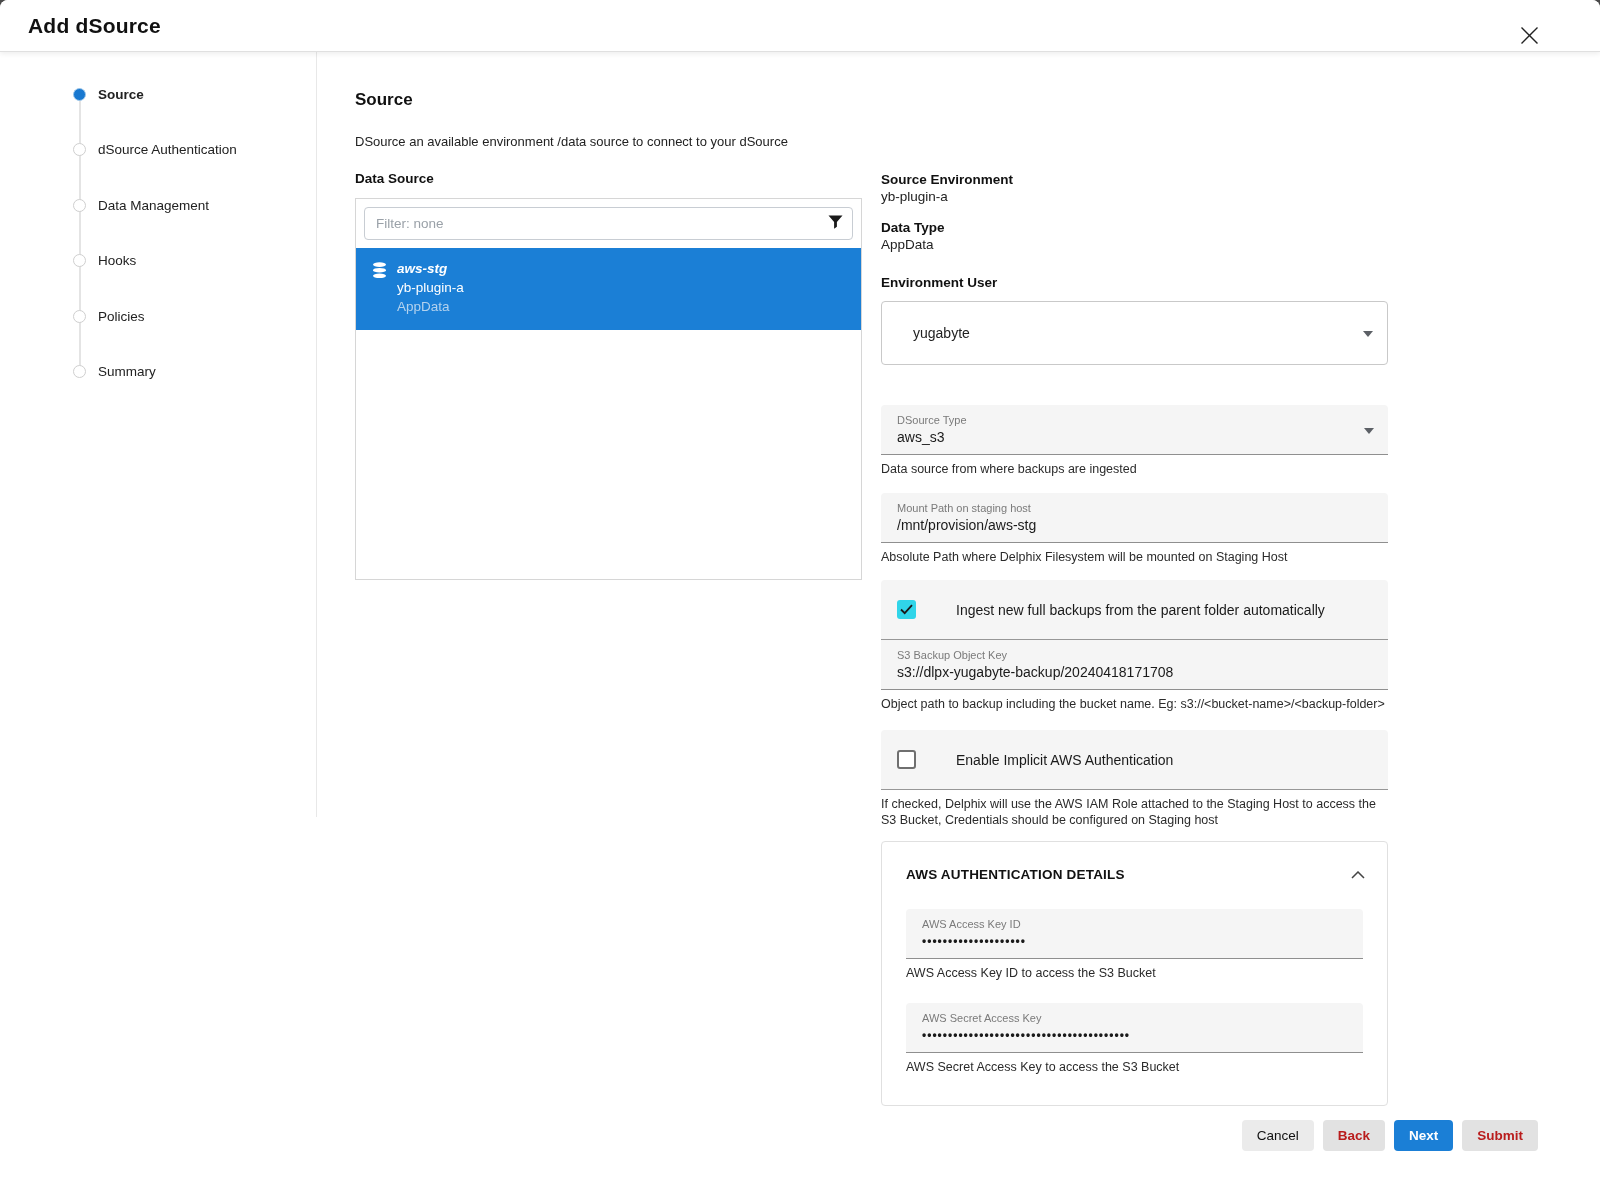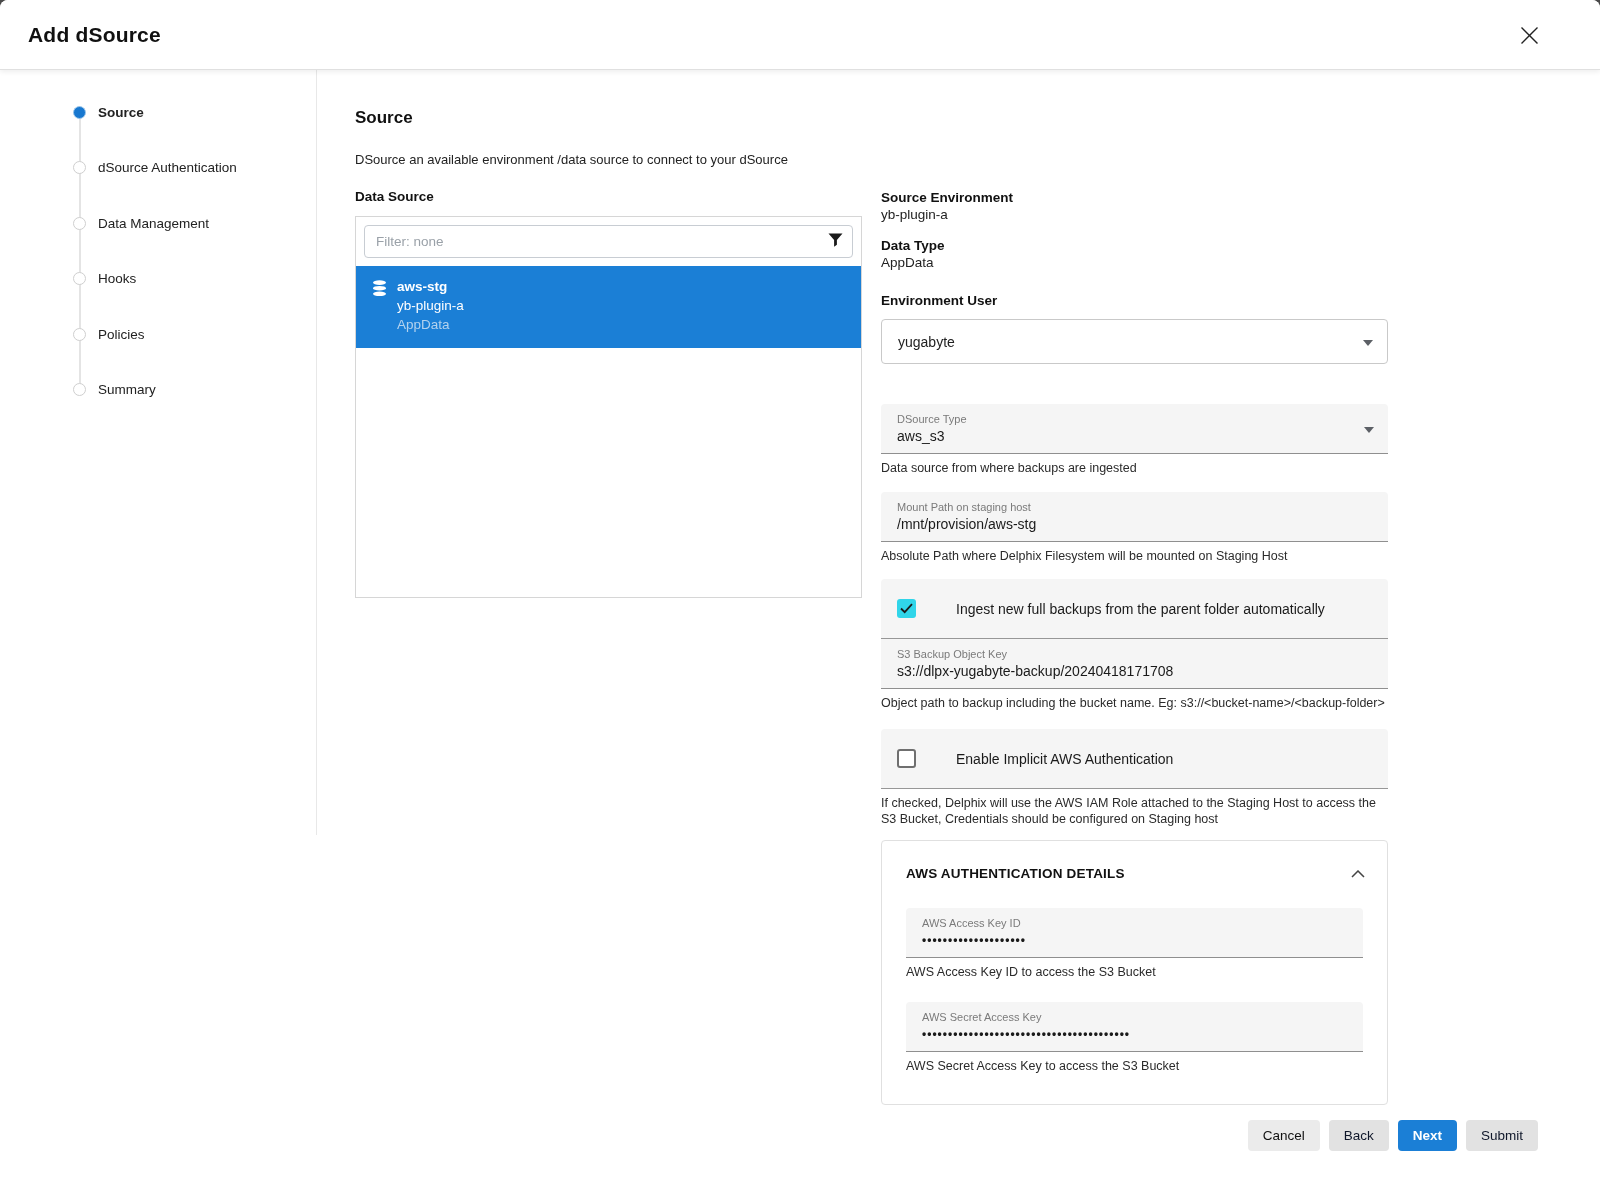--- a/index.html
+++ b/index.html
@@ -1,20 +1,20 @@
 <!DOCTYPE html>
 <html><head>
 <meta charset="utf-8">
 <style>
   * { margin:0; padding:0; box-sizing:border-box; }
   html,body { width:1600px; height:1195px; background:#4a4a4a; font-family:"Liberation Sans", sans-serif; }
   .dialog { position:relative; width:1600px; height:1195px; background:#fff; border-radius:8px 8px 0 0; overflow:hidden; }
 
   
-  .header { position:relative; height:70px; border-bottom:1px solid #e0e0e0; box-shadow:0 2px 5px rgba(0,0,0,0.07); display:flex; align-items:center; padding:0 28px; background:#fff; z-index:5; }
+  .header { position:relative; height:52px; border-bottom:1px solid #e0e0e0; box-shadow:0 2px 5px rgba(0,0,0,0.07); display:flex; align-items:center; padding:0 28px; background:#fff; z-index:5; }
   .header-title { font-size:21px; font-weight:bold; color:#111; letter-spacing:.2px; }
   .close-btn { position:absolute; right:58px; top:22px; width:26px; height:26px; cursor:pointer; display:flex; align-items:center; justify-content:center; }
 
   
   .body { display:flex; height:1125px; }
   .stepper { position:relative; width:317px; border-right:1px solid #e8e8e8; flex-shrink:0; height:765px; }
   .stepper-line { position:absolute; left:79px; top:43px; width:2px; height:277px; background:#e4e4e4; }
   .stepper ul { list-style:none; position:absolute; top:35px; left:0; width:100%; }
   .stepper li { height:55.4px; display:flex; align-items:flex-start; }
   .step-row { display:flex; align-items:center; gap:12px; padding-left:73px; }
@@ -34,30 +34,30 @@
   .section-label { font-size:13.5px; font-weight:bold; color:#111; }
 
   
   .ds-panel { margin-top:12px; border:1px solid #d6d6d6; height:382px; background:#fff; }
   .filter-wrap { position:relative; margin:8px; }
   .filter-input { width:100%; height:33px; border:1px solid #c8cdd3; border-radius:4px; padding:0 34px 0 11px; font-size:13.5px; color:#ec4899; font-family:"Liberation Sans", sans-serif; outline:none; }
   .filter-input::placeholder { color:#9aa1a8; }
   .filter-icon { position:absolute; right:10px; top:8px; }
   .ds-row { margin-top:6px; background:#1b7fd6; color:#fff; padding:12px 12px 14px 16px; display:flex; gap:10px; cursor:pointer; }
   .ds-row-icon { padding-top:2px; }
-  .ds-row-name { font-size:13.5px; font-weight:bold; line-height:18px; }
+  .ds-row-name { font-size:13.5px; font-weight:bold; line-height:18px;font-style:italic; }
   .ds-row-env { font-size:13.5px; line-height:19px; }
   .ds-row-type { font-size:13.5px; line-height:19px; color:#b3d2ee; }
 
   
   .kv { margin-bottom:14px; }
   .kv-label { font-size:13.5px; font-weight:bold; color:#111; line-height:17px; }
   .kv-value { font-size:13.5px; color:#222; line-height:17px; }
   .env-user-label { margin-top:21px; }
-  .select-box { margin-top:10px; height:45px; border:1px solid #c9c9c9; border-radius:4px; display:flex; align-items:center; padding:0 16px; cursor:pointer; position:relative; }
+  .select-box { margin-top:10px; height:64px; border:1px solid #c9c9c9; border-radius:4px; display:flex; align-items:center; padding:0 31px; cursor:pointer; position:relative; }
   .select-box .sel-text { font-size:14px; color:#222; }
   .caret { position:absolute; right:14px; top:50%; margin-top:-2px; width:0; height:0; border-left:5px solid transparent; border-right:5px solid transparent; border-top:6px solid #5c6066; }
 
   .filled-field { background:#f5f5f5; border-bottom:1px solid #8f8f8f; border-radius:4px 4px 0 0; padding:8px 16px 7px 16px; position:relative; cursor:text; }
   .filled-label { font-size:11px; color:#7a7a7a; line-height:14px; }
   .filled-value { font-size:14px; color:#1a1a1a; line-height:19px; margin-top:1px; }
   .helper { font-size:12.5px; color:#2b2b2b; margin-top:6px; line-height:16px; }
 
   .mt40 { margin-top:40px; }
   .mt16 { margin-top:16px; }
@@ -78,21 +78,21 @@
   .aws-title { font-size:13.5px; font-weight:bold; color:#111; letter-spacing:.2px; }
   .collapse-btn { position:absolute; right:20px; top:24px; width:18px; height:18px; cursor:pointer; display:flex; align-items:center; justify-content:center; }
   .aws-card .filled-field { margin-top:22px; }
   .aws-card .filled-field.first { margin-top:27px; }
   .dots { letter-spacing:1px; font-size:12px; font-weight:bold; }
 
   
   .footer { position:absolute; right:62px; bottom:44px; display:flex; gap:9px; }
   .btn { height:31px; padding:0 15px; border:none; border-radius:4px; font-size:13.5px; font-family:"Liberation Sans", sans-serif; cursor:pointer; }
   .btn-cancel { background:#ebebeb; color:#111; font-weight:normal; }
-  .btn-disabled { background:#e2e2e2; color:#0f172a; font-weight:normal; cursor:default; }
+  .btn-disabled { background:#e2e2e2; color:#b91c1c; font-weight:bold; cursor:default; }
   .btn-primary { background:#1b7fd6; color:#fff; font-weight:bold; }
 </style>
 </head>
 <body>
 
 <div class="dialog">
 
   <div class="header">
     <div class="header-title">Add dSource</div>
     <div class="close-btn">

